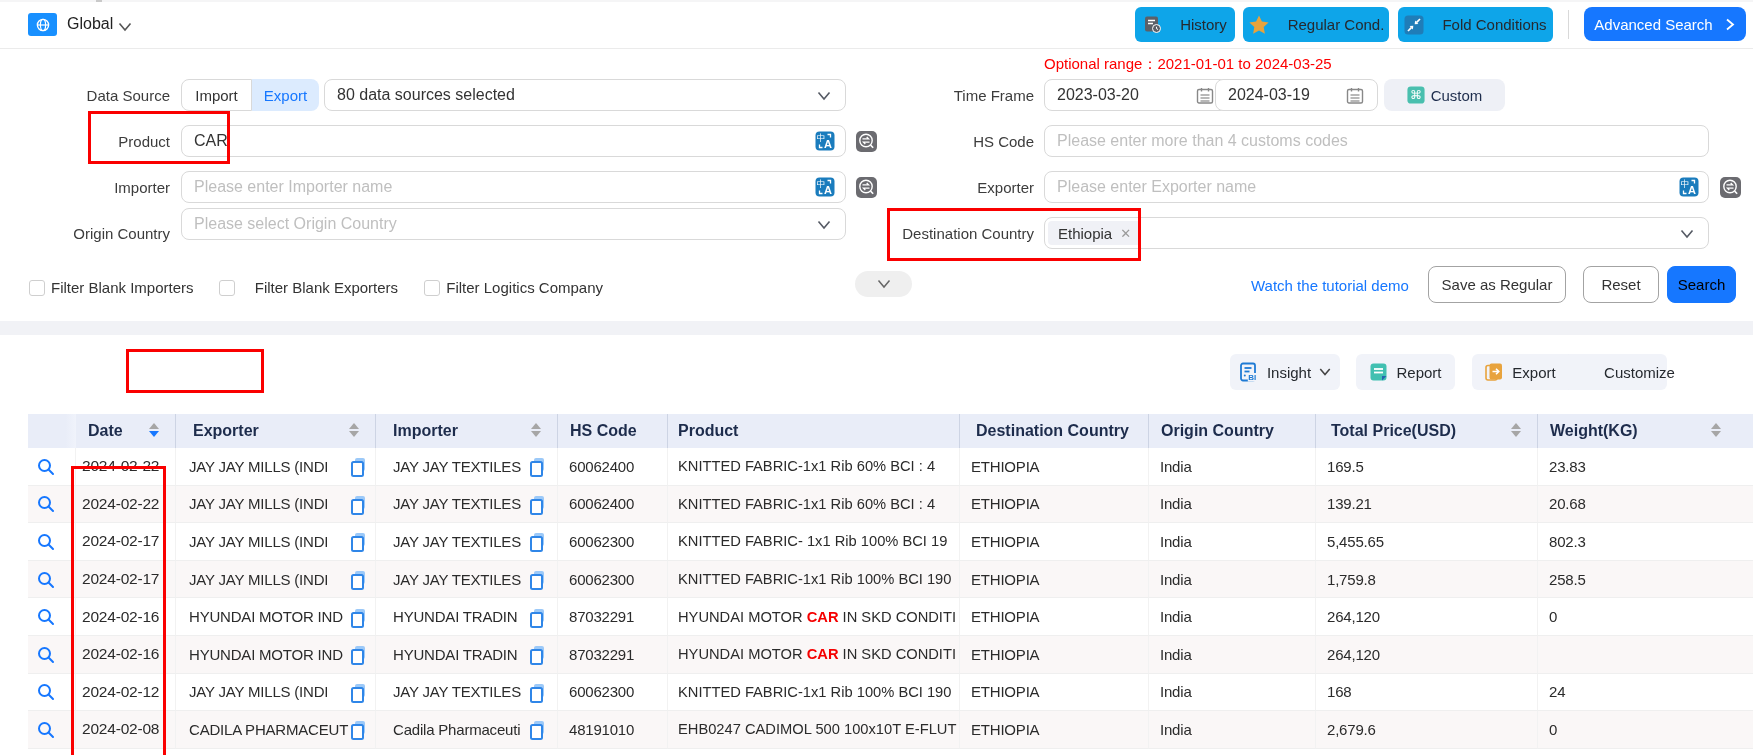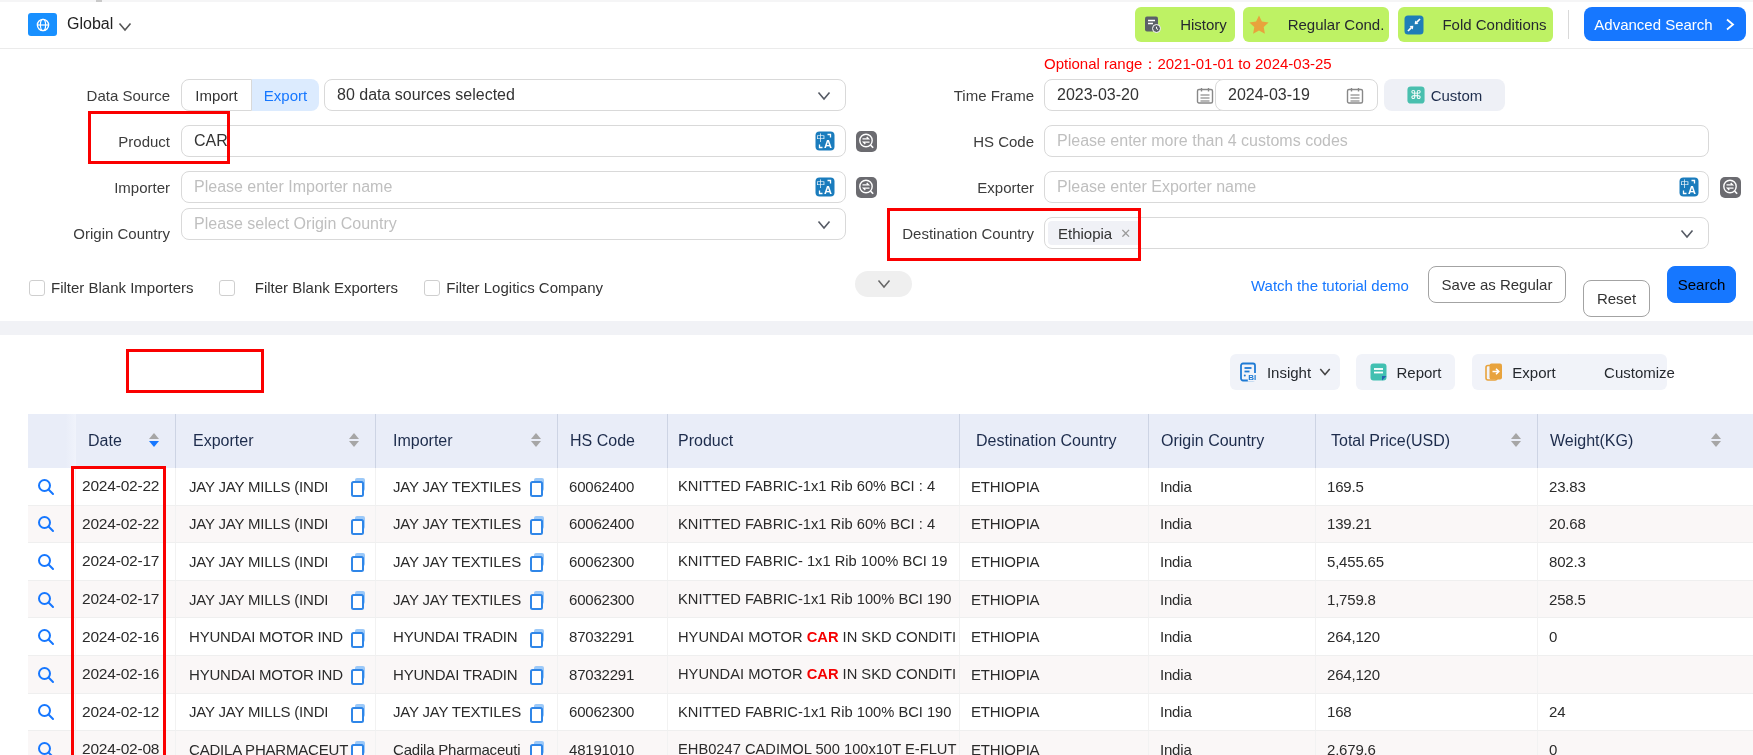--- a/index.html
+++ b/index.html
@@ -4,21 +4,21 @@
 <style>
 * { margin:0; padding:0; box-sizing:border-box; }
 html,body { background:#fff; }
 #root {
   position:relative; width:1753px; height:755px; overflow:hidden;
   font-family:"Liberation Sans", sans-serif; background:#fff; color:#383838;
 }
 .abs { position:absolute; }
 
 #topbar { position:absolute; left:0; top:0; width:1753px; height:49px; background:#fff; border-bottom:1px solid #ebebeb; }
-.topbtn { position:absolute; top:7px; height:35px; background:#bef264; border-radius:6px;
+.topbtn { position:absolute; top:7px; height:35px; background:#0ea5e9; border-radius:6px;
   display:flex; align-items:center; justify-content:center; font-size:15px; color:#25292f; gap:18px; }
 #advbtn { position:absolute; top:7px; height:34px; background:#1677ff; border-radius:8px; color:#fff;
   display:flex; align-items:center; justify-content:center; font-size:15px; gap:10px; }
 
 .flabel { position:absolute; font-size:15px; color:#3c3c3c; text-align:right; }
 .inp { position:absolute; height:32px; background:#fff; border:1px solid #d9d9d9; border-radius:8px;
   font-size:16px; color:#bfbfbf; display:flex; align-items:center; padding:0 12px; }
 .inp .val { color:#333; }
 .redbox { position:absolute; border:3px solid #fa0000; }
 .gbtn { position:absolute; width:21px; height:21px; background:#6b6b70; border-radius:5px; }
@@ -27,21 +27,21 @@
 
 .wbtn { position:absolute; height:37px; background:#fff; border:1px solid #a3a3a3; border-radius:8px;
   display:flex; align-items:center; justify-content:center; font-size:15px; color:#333; }
 
 #band { position:absolute; left:0; top:321px; width:1753px; height:14px; background:#f1f2f6; }
 
 .sbtn { position:absolute; top:354px; height:36px; background:#f1f3f9; border-radius:6px;
   display:flex; align-items:center; justify-content:center; font-size:15px; color:#25292f; gap:8px; }
 
 #tbl { position:absolute; left:28px; top:414px; width:1725px; border-collapse:separate; border-spacing:0; table-layout:fixed; }
-#tbl th { height:54px; background:#e9edf8; font-size:16px; font-weight:normal; color:#1d2c4c;
+#tbl th { height:34px; background:#e9edf8; font-size:16px; font-weight:bold; color:#1d2c4c;
   text-align:left; padding:0 0 0 12px; border-right:1px solid #cdd4e4; position:relative; }
 #tbl th.nob { border-right:none; background:linear-gradient(to right, #e9edf8 78%, #f0f3fb); }
 #tbl td { height:37.6px; font-size:15px; letter-spacing:-0.2px; color:#2b2b2b; padding:0 0 0 11px;
   border-bottom:1px solid #efefef; border-right:1px solid #f2f2f2; background:#fff; white-space:nowrap; overflow:hidden; }
 #tbl td.last, #tbl th.last { border-right:none; }
 #tbl tr.alt td { background:#faf7f7; }
 .sorter { position:absolute; right:16px; top:50%; margin-top:-8px; width:10px; height:16px; }
 .sorter .up { display:block; width:0; height:0; border-left:5px solid transparent; border-right:5px solid transparent;
   border-bottom:6px solid #a6a6a6; margin-bottom:2px; }
 .sorter .dn { display:block; width:0; height:0; border-left:5px solid transparent; border-right:5px solid transparent;
@@ -238,21 +238,21 @@
   </div>
 
   <div class="abs" style="left:855px; top:271px; width:57px; height:26px; background:#efefef; border-radius:13px; display:flex; align-items:center; justify-content:center;">
     <svg width="14" height="12" viewBox="0 0 14 12">
         <polyline points="1.5,2.5 7,9 12.5,2.5" fill="none" stroke="#666" stroke-width="1.5"></polyline>
       </svg>
   </div>
 
   <div class="abs" style="left:1251px; top:277px; font-size:15px; color:#1677ff;">Watch the tutorial demo</div>
   <div class="wbtn" style="left:1428px; top:266px; width:138px;">Save as Regular</div>
-  <div class="wbtn" style="left:1583px; top:280px; width:67px;">Reset</div>
+  <div class="wbtn" style="left:1583px; top:266px; width:76px;">Reset</div>
   <div class="wbtn" style="left:1667px; top:266px; width:69px; background:#1677ff; border-color:#1677ff; color:#000000;">Search</div>
 
   <div class="redbox" style="left:88px; top:111px; width:142px; height:53px;"></div>
   <div class="redbox" style="left:887px; top:208px; width:254px; height:53px;"></div>
 
   <div id="band"></div>
 
   <div class="redbox" style="left:126px; top:349px; width:138px; height:44px;"></div>
 
   <div class="sbtn" style="left:1230px; width:110px;">

